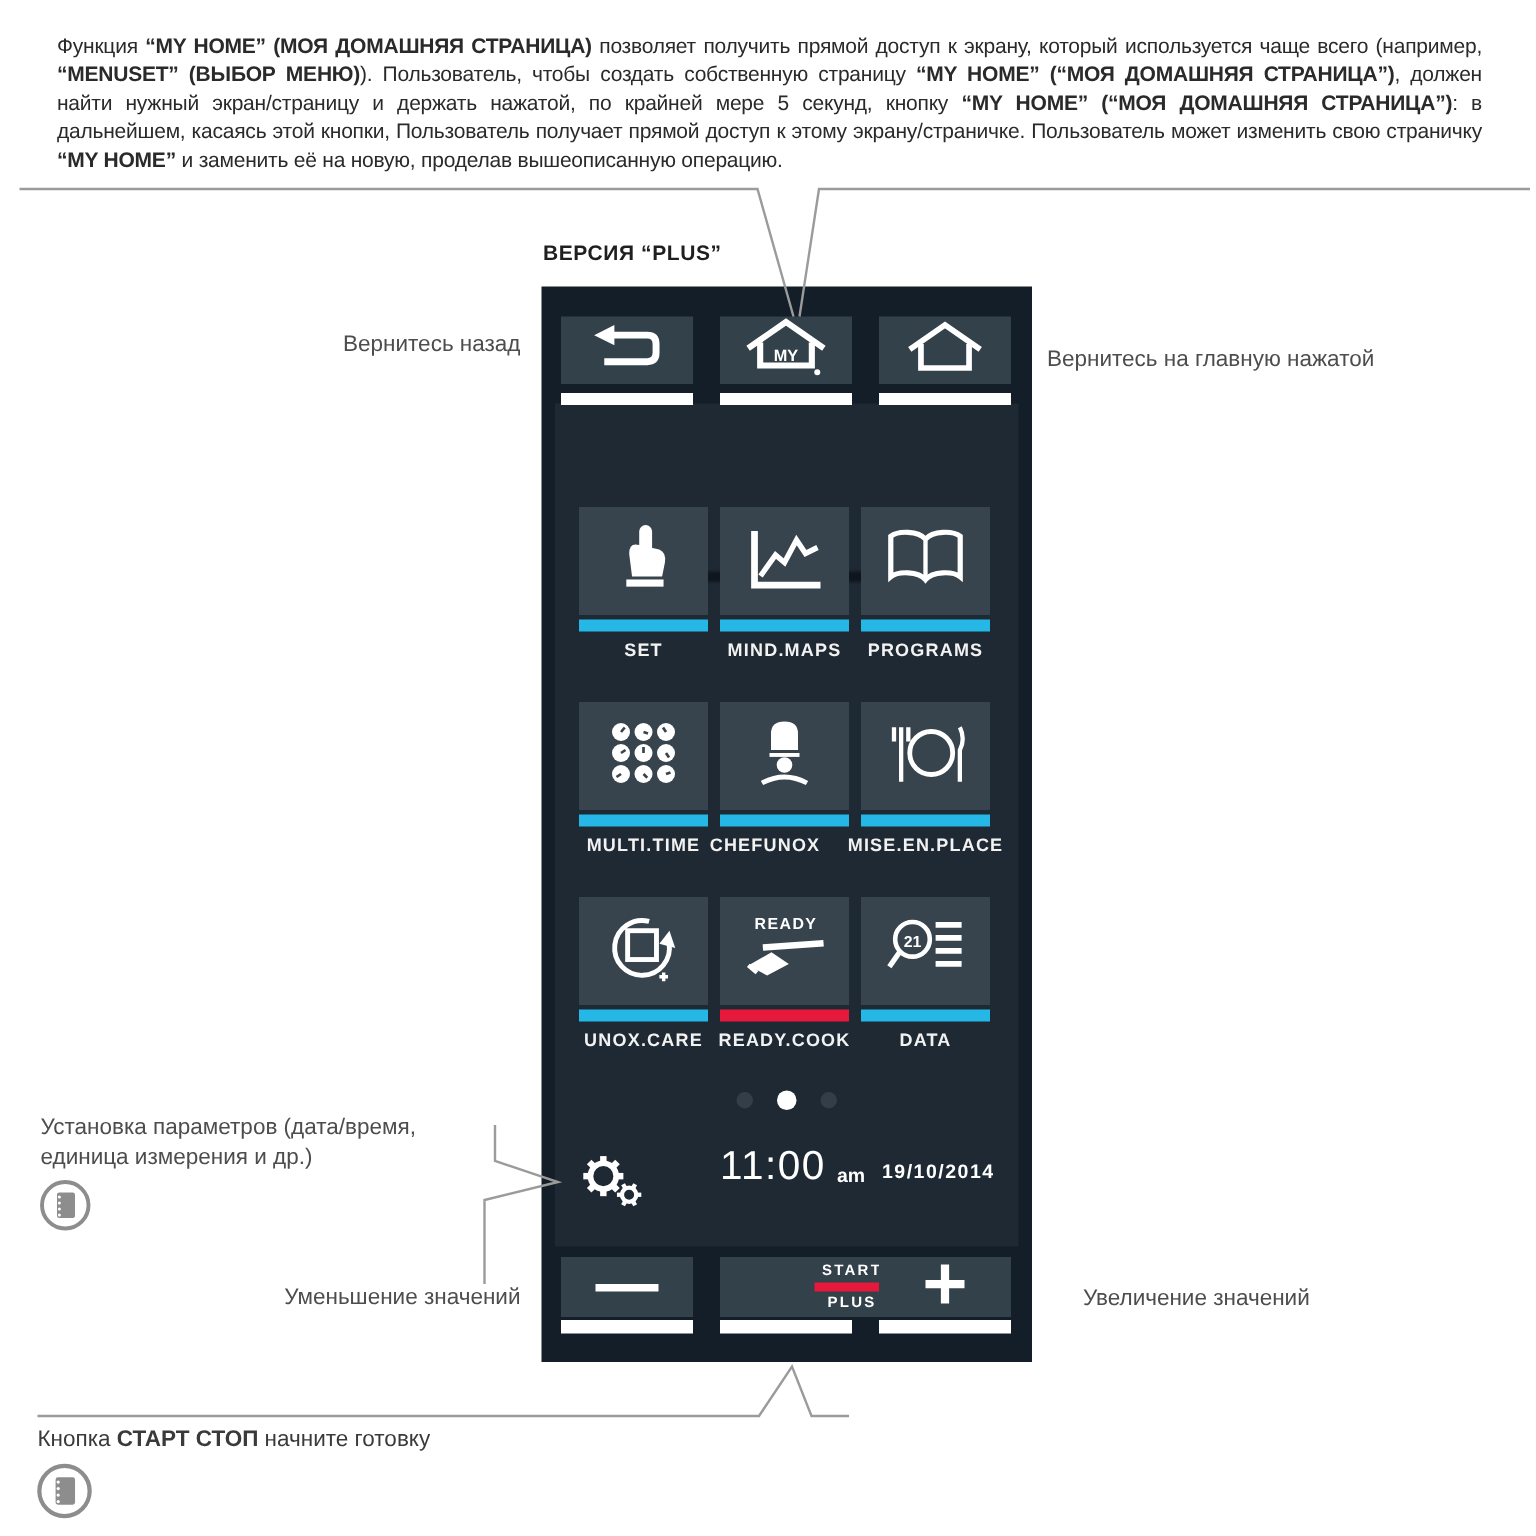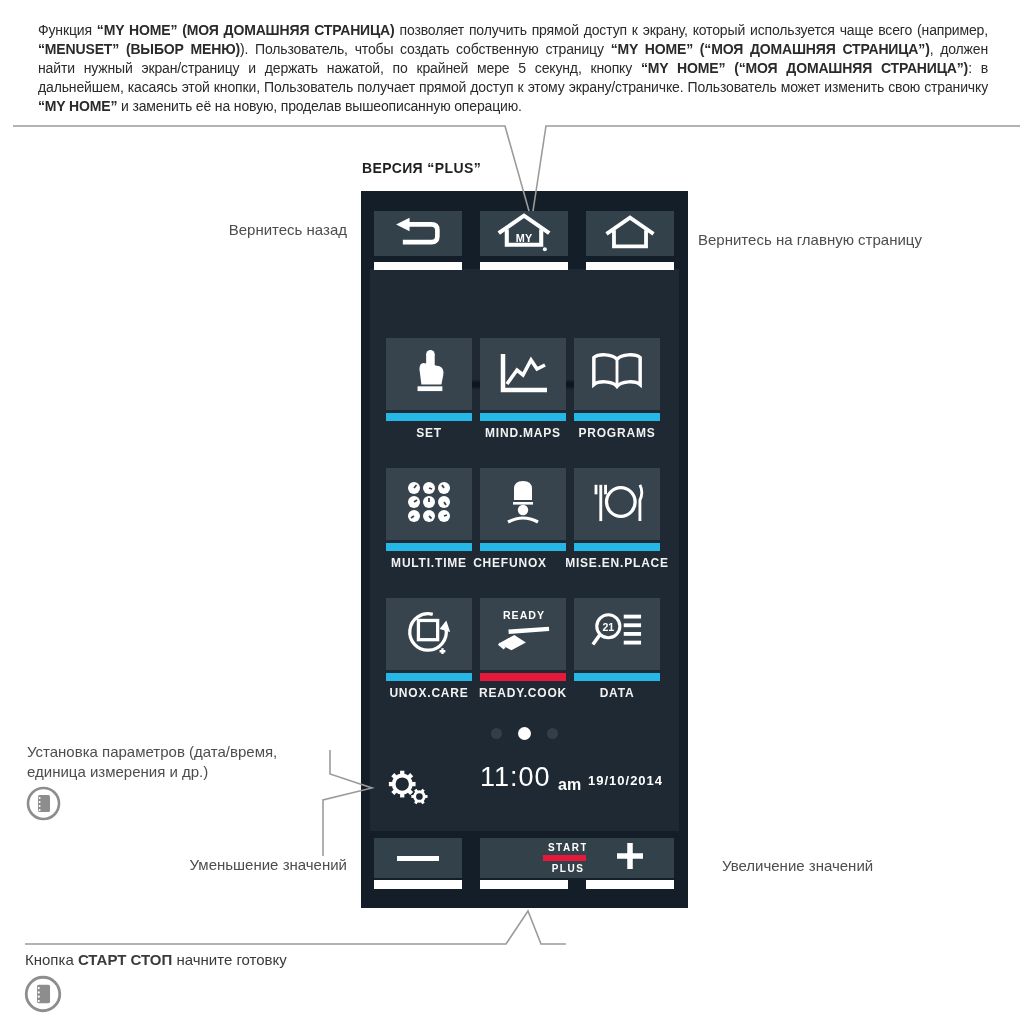--- a/index.html
+++ b/index.html
@@ -30,21 +30,21 @@
            align-items:center;justify-content:center;}
   .tilebar{position:absolute;width:86px;height:8px;}
   .tilelabel{position:absolute;width:120px;text-align:center;font-size:12px;font-weight:700;
              letter-spacing:0.8px;color:#f2f2f2;}
   .dots{position:absolute;left:0;top:536px;width:100%;display:flex;justify-content:center;
         align-items:center;gap:16px;}
   .dot{width:11px;height:11px;border-radius:50%;background:#333e49;}
   .dot.active{width:13px;height:13px;background:#ffffff;}
   .time{position:absolute;left:119px;top:571px;font-size:27px;letter-spacing:1px;color:#fff;
         font-weight:400;line-height:30px;}
-  .meridiem{position:absolute;left:197px;top:585px;font-size:16px;font-weight:700;color:#fff;}
+  .meridiem{position:absolute;left:197px;top:585px;font-size:13px;font-weight:700;color:#fff;}
   .date{position:absolute;left:227px;top:582px;font-size:13px;font-weight:700;
         letter-spacing:1px;color:#fff;}
   .gear{position:absolute;left:25px;top:575px;}
   .minusbar{width:42px;height:5px;background:#fff;}
   .startstop{display:flex;flex-direction:column;align-items:center;justify-content:center;padding-left:44px;}
   .sslabel{font-size:10px;font-weight:700;letter-spacing:1.5px;color:#fff;line-height:12px;}
   .redbar{width:50px;height:6px;margin:1px 0 2px 0;}
   .circicon{position:absolute;}
 </style>
 </head>
@@ -52,21 +52,21 @@
 
 <div class="page">
 
   <p class="intro"><span>Функция </span><b>“MY HOME” (МОЯ ДОМАШНЯЯ СТРАНИЦА)</b><span> позволяет получить прямой доступ к экрану, который используется чаще всего (например, </span><b>“MENUSET” (ВЫБОР МЕНЮ)</b><span>). Пользователь, чтобы создать собственную страницу </span><b>“MY HOME” (“МОЯ ДОМАШНЯЯ СТРАНИЦА”)</b><span>, должен найти нужный экран/страницу и держать нажатой, по крайней мере 5 секунд, кнопку </span><b>“MY HOME” (“МОЯ ДОМАШНЯЯ СТРАНИЦА”)</b><span>: в дальнейшем, касаясь этой кнопки, Пользователь получает прямой доступ к этому экрану/страничке. Пользователь может изменить свою страничку </span><b>“MY HOME”</b><span> и заменить её на новую, проделав вышеописанную операцию.</span></p>
 
   <div class="version">ВЕРСИЯ “PLUS”</div>
 
   <div class="ann right" style="left:0;top:219px;width:347px;">
     <div>Вернитесь назад</div>
   </div>
-  <div class="ann" style="left:698px;top:229px;">Вернитесь на главную страницу</div>
+  <div class="ann" style="left:698px;top:229px;">Вернитесь на главную нажатой</div>
   <div class="ann right" style="left:0;top:854px;width:347px;">Уменьшение значений</div>
   <div class="ann" style="left:27px;top:742px;line-height:20px;">
     <div>Установка параметров (дата/время,</div>
     <div>единица измерения и др.)</div>
   </div>
   <div class="ann" style="left:722px;top:855px;">Увеличение значений</div>
 
   <div class="caption"><span>Кнопка </span><b>СТАРТ СТОП</b><span> начните готовку</span></div>
 
   <div class="circicon" style="left:25px;top:785px;">

